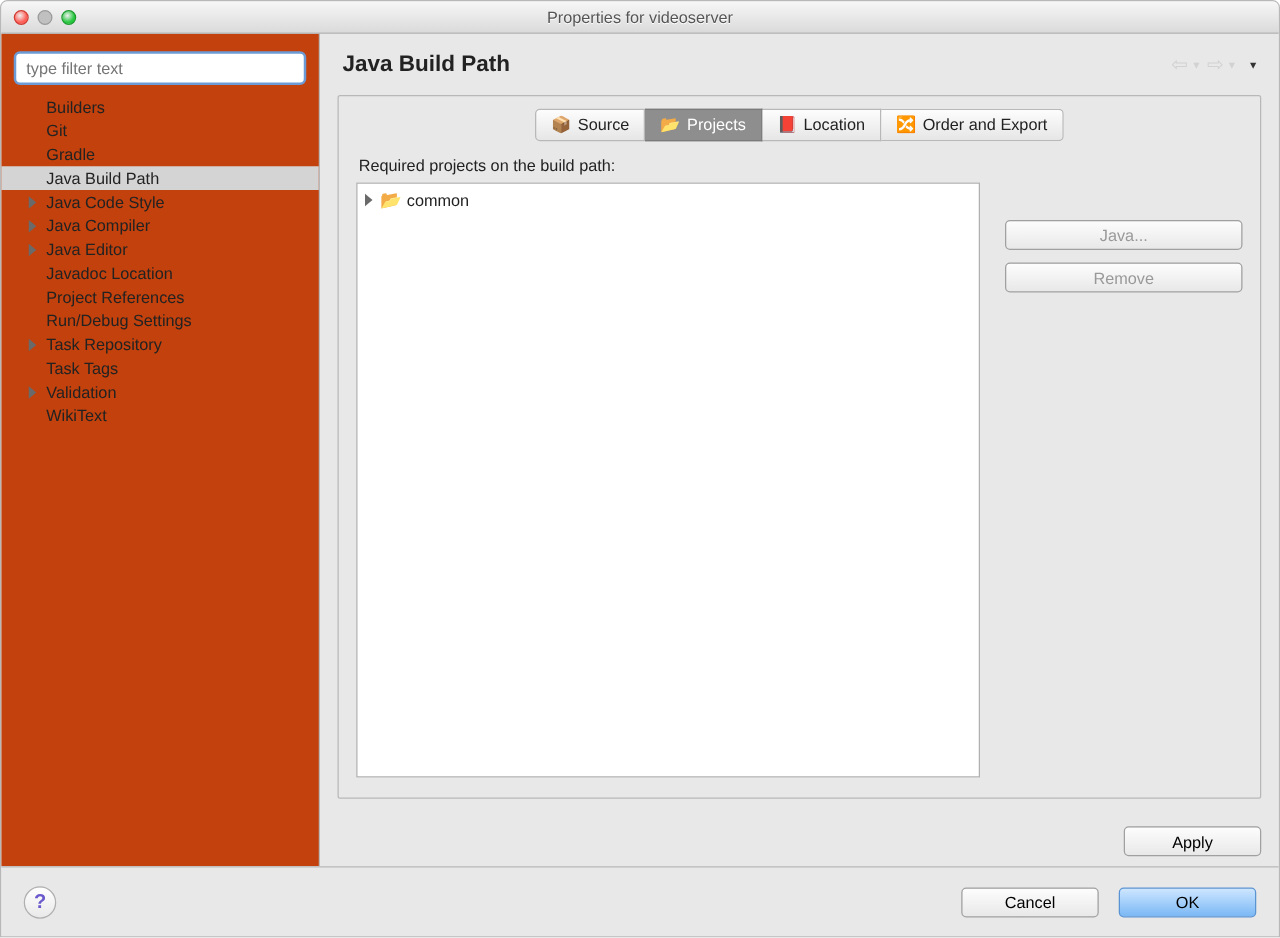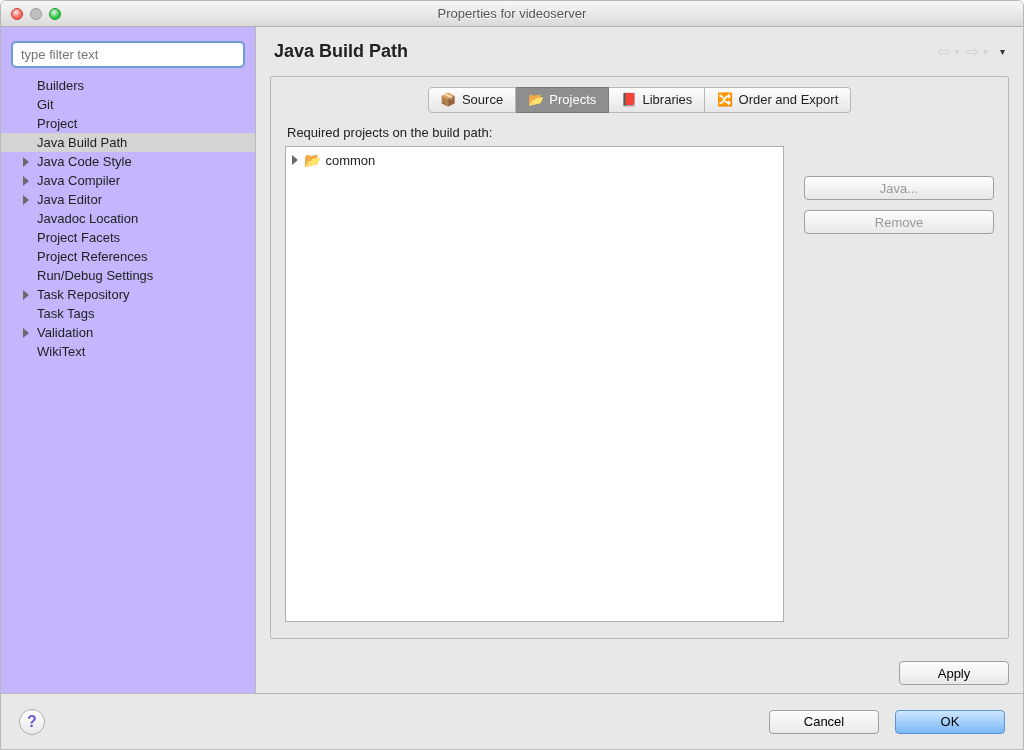--- a/index.html
+++ b/index.html
@@ -28,21 +28,21 @@
   .body {
     flex: 1;
     display: flex;
     background: #E8E8E8;
   }
   .sidebar {
     width: 255px;
     border-right: 1px solid #B8B8B8;
     display: flex; flex-direction: column;
     padding-top: 8px;
-    background: #c4b5fd;
+    background: #c2410c;
   }
   .filter {
     margin: 6px 10px 8px 10px;
     padding: 4px 8px;
     border: 2px solid #6C9BD6;
     border-radius: 5px;
     background: #fff;
     outline: none;
     font-size: 13px;
     width: calc(100% - 20px);
@@ -167,27 +167,26 @@
     </div>
     <div class="title">Properties for videoserver</div>
   </div>
 
   <div class="body">
     <div class="sidebar">
       <input class="filter" placeholder="type filter text" style="">
       <ul class="tree" id="tree">
           <li class="no-children"><span>Builders</span></li>
           <li class="no-children"><span>Git</span></li>
-          <li class="no-children"><span>Project</span></li>
+          <li class="no-children"><span>Gradle</span></li>
           <li class="no-children sel"><span>Java Build Path</span></li>
           <li class="has-children"><span class="caret"></span><span>Java Code Style</span></li>
           <li class="has-children"><span class="caret"></span><span>Java Compiler</span></li>
           <li class="has-children"><span class="caret"></span><span>Java Editor</span></li>
           <li class="no-children"><span>Javadoc Location</span></li>
-          <li class="no-children"><span>Project Facets</span></li>
           <li class="no-children"><span>Project References</span></li>
           <li class="no-children"><span>Run/Debug Settings</span></li>
           <li class="has-children"><span class="caret"></span><span>Task Repository</span></li>
           <li class="no-children"><span>Task Tags</span></li>
           <li class="has-children"><span class="caret"></span><span>Validation</span></li>
           <li class="no-children"><span>WikiText</span></li>
         </ul>
     </div>
 
     <div class="main">
@@ -207,21 +206,21 @@
             <div class="tab">
               <span class="ticon">📦</span>
               <span>Source</span>
             </div>
             <div class="tab selected">
               <span class="ticon">📂</span>
               <span>Projects</span>
             </div>
             <div class="tab">
               <span class="ticon">📕</span>
-              <span>Libraries</span>
+              <span>Location</span>
             </div>
             <div class="tab">
               <span class="ticon">🔀</span>
               <span>Order and Export</span>
             </div>
           </div>
         <div class="section-label">Required projects on the build path:</div>
         <div class="inner">
           <div class="listbox" id="listbox">
               <div class="list-item">

